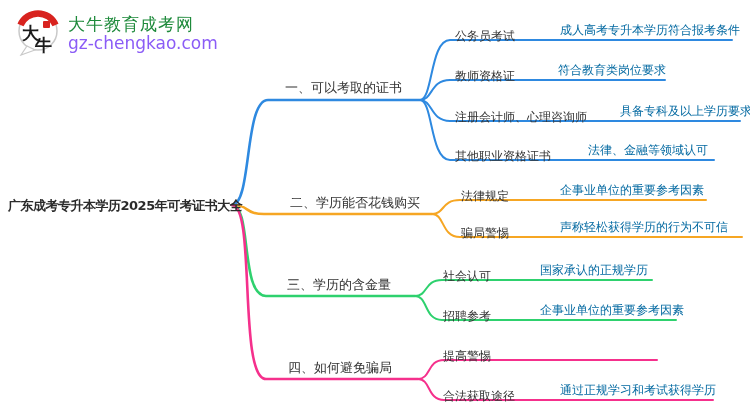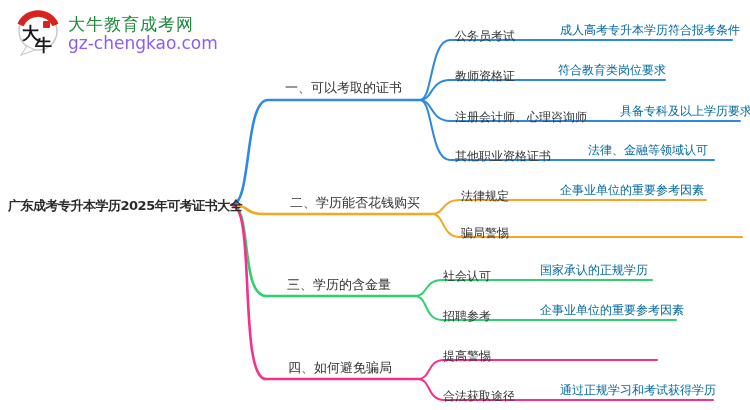--- a/index.html
+++ b/index.html
@@ -72,20 +72,21 @@
   <div class="abs kw" style="left:455px;top:62px;">教师资格证</div>
   <div class="abs detail" style="left:558px;top:62px;">符合教育类岗位要求</div>
   <div class="abs kw" style="left:455px;top:103px;">注册会计师、心理咨询师</div>
   <div class="abs detail" style="left:620px;top:103px;">具备专科及以上学历要求</div>
   <div class="abs detail" style="left:588px;top:142px;">法律、金融等领域认可</div>
   <div class="abs kw" style="left:455px;top:142px;">其他职业资格证书</div>
 
   <div class="abs kw" style="left:461px;top:182px;">法律规定</div>
   <div class="abs detail" style="left:560px;top:182px;">企事业单位的重要参考因素</div>
   <div class="abs kw" style="left:461px;top:219px;">骗局警惕</div>
+  <div class="abs detail" style="left:560px;top:219px;">声称轻松获得学历的行为不可信</div>
 
   <div class="abs kw" style="left:443px;top:262px;">社会认可</div>
   <div class="abs detail" style="left:540px;top:262px;">国家承认的正规学历</div>
   <div class="abs kw" style="left:443px;top:302px;">招聘参考</div>
   <div class="abs detail" style="left:540px;top:302px;">企事业单位的重要参考因素</div>
 
   <div class="abs kw" style="left:443px;top:342px;">提高警惕</div>
   <div class="abs kw" style="left:443px;top:382px;">合法获取途径</div>
   <div class="abs detail" style="left:560px;top:382px;">通过正规学习和考试获得学历</div>
 

